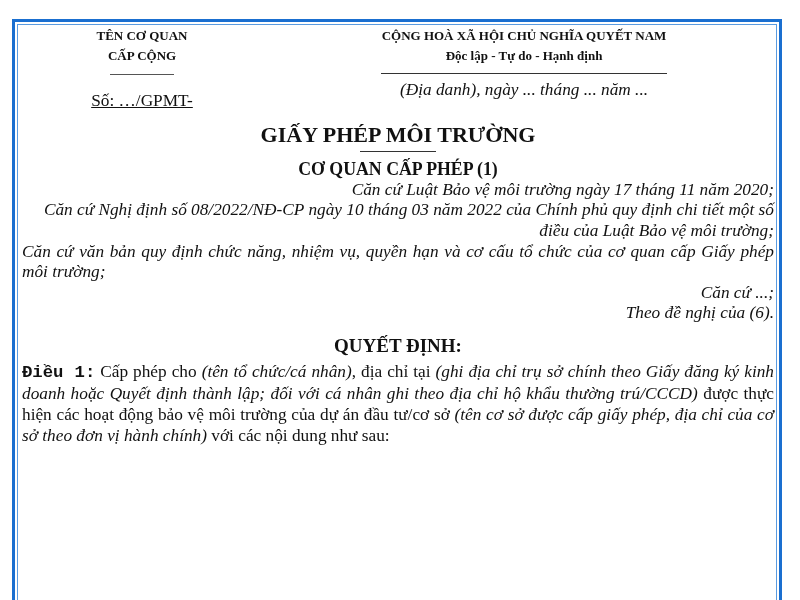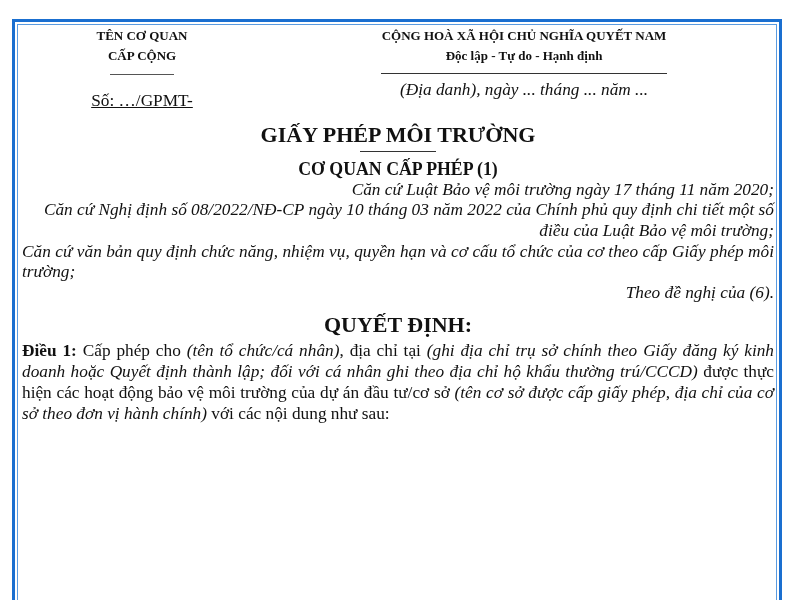--- a/index.html
+++ b/index.html
@@ -87,30 +87,30 @@
       font-style: italic;
       text-align: right;
     }
     .basis p.justify {
       text-align: justify;
       text-align-last: left;
     }
     .decision-title {
       text-align: center;
       font-weight: bold;
-      font-size: 22px;
+      font-size: 19px;
       margin-top: 12px;
       margin-bottom: 4px;
     }
     .article {
       text-align: justify;
       margin: 0;
       line-height: 21px;
     }
-    .article .label { font-weight: bold; }
+    .article .label { font-weight: bold; font-family: Liberation Mono, monospace; }
     .article .it { font-style: italic; }
   </style>
 </head>
 <body>
 
 <div class="frame"></div>
 
 <div class="page">
 
   <div class="header">
@@ -128,21 +128,22 @@
     </div>
   </div>
 
   <div class="doc-title">GIẤY PHÉP MÔI TRƯỜNG</div>
   <div class="title-rule"></div>
   <div class="agency-title">CƠ QUAN CẤP PHÉP (1)</div>
 
   <div class="basis">
     <p>Căn cứ Luật Bảo vệ môi trường ngày 17 tháng 11 năm 2020;</p>
     <p>Căn cứ Nghị định số 08/2022/NĐ-CP ngày 10 tháng 03 năm 2022 của Chính phủ quy định chi tiết một số điều của Luật Bảo vệ môi trường;</p>
-    <p class="justify">Căn cứ văn bản quy định chức năng, nhiệm vụ, quyền hạn và cơ cấu tổ chức của cơ theo cấp Giấy phép môi trường;</p>
+    <p class="justify">Căn cứ văn bản quy định chức năng, nhiệm vụ, quyền hạn và cơ cấu tổ chức của cơ quan cấp Giấy phép môi trường;</p>
+    <p>Căn cứ ...;</p>
     <p>Theo đề nghị của (6).</p>
   </div>
 
   <div class="decision-title">QUYẾT ĐỊNH:</div>
 
   <p class="article"><span class="label">Điều 1:</span><span> Cấp phép cho </span><span class="it">(tên tổ chức/cá nhân)</span><span>, địa chỉ tại </span><span class="it">(ghi địa chỉ trụ sở chính theo Giấy đăng ký kinh doanh hoặc Quyết định thành lập; đối với cá nhân ghi theo địa chỉ hộ khẩu thường trú/CCCD)</span><span> được thực hiện các hoạt động bảo vệ môi trường của dự án đầu tư/cơ sở </span><span class="it">(tên cơ sở được cấp giấy phép, địa chỉ của cơ sở theo đơn vị hành chính)</span><span> với các nội dung như sau:</span></p>
 
 </div>
 
 </body></html>

